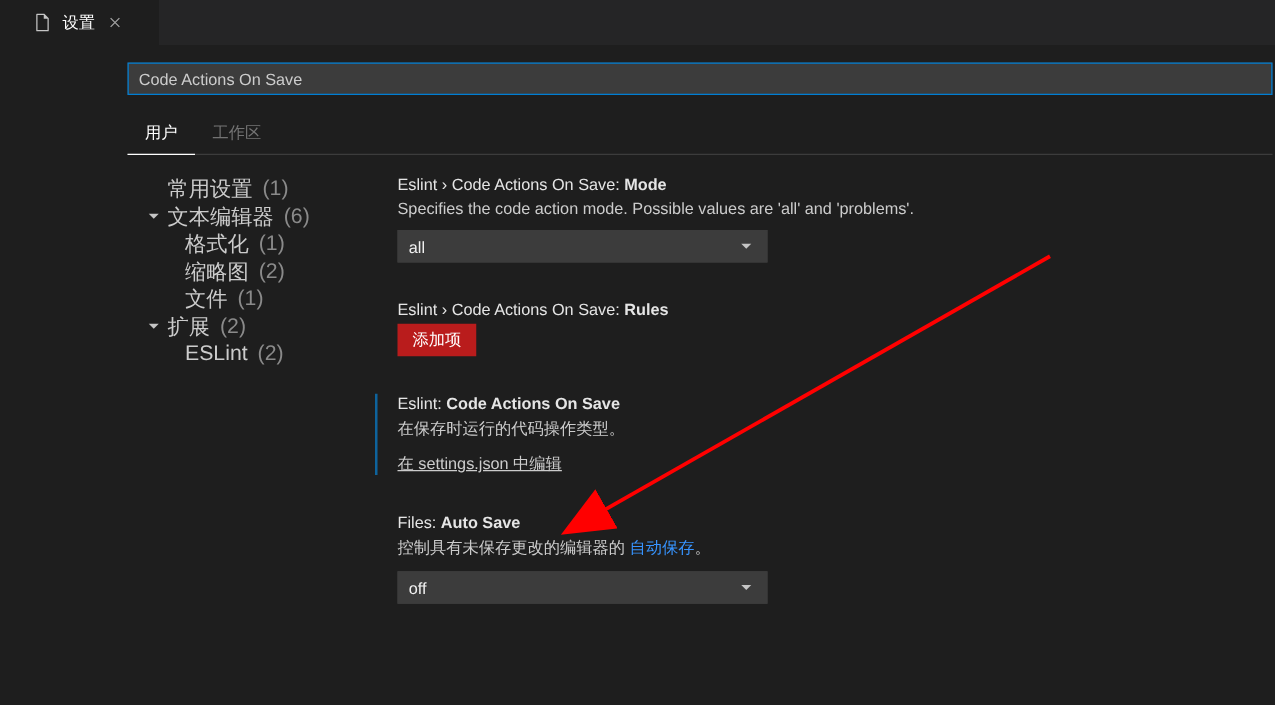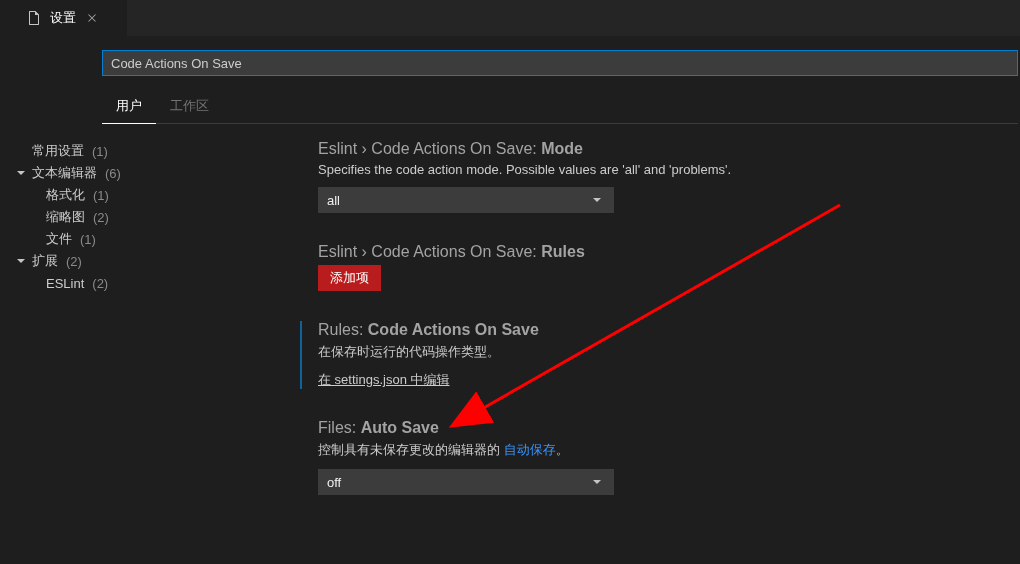--- a/index.html
+++ b/index.html
@@ -54,36 +54,37 @@
     border-bottom: 1px solid #ffffff;
   }
 
   .content {
     display: flex; flex: 1;
     margin: 16px 0 0 0;
     overflow: hidden;
   }
   .sidebar {
     width: 284px;
-    font-size: 13px;
+    padding-left: 102px;
+    font-size: 17px;
   }
   .tree-item {
     height: 22px; display: flex; align-items: center;
     padding-left: 14px; cursor: pointer; gap: 4px;
   }
   .tree-item .count { color: #8a8a8a; margin-left: 4px; }
   .tree-item .twisty { width: 14px; display: inline-flex; justify-content: center; }
   .tree-child { padding-left: 46px; }
 
   .settings {
     flex: 1; overflow: hidden;
     padding-left: 34px;
   }
   .setting-block { margin-bottom: 30px; position: relative; }
-  .setting-title { font-size: 16px; color: #a3a3a3; margin-bottom: 4px; }
+  .setting-title { font-size: 13px; color: #e5e5e5; margin-bottom: 4px; }
   .setting-title .scope { font-weight: 400; }
   .setting-title .name { font-weight: 600; }
   .setting-desc { font-size: 13px; color: #cccccc; margin-bottom: 10px; }
   .select {
     width: 296px; height: 26px;
     background: #3c3c3c; border: 1px solid #3c3c3c;
     color: #f0f0f0; display: flex; align-items: center;
     padding: 0 8px; font-size: 13px; position: relative;
   }
   .select .chevron { position: absolute; right: 8px; top: 4px; }
@@ -191,21 +192,21 @@
       <div class="setting-block">
         <div class="setting-title">
           <span class="scope">Eslint › Code Actions On Save: </span><span class="name">Rules</span>
         </div>
         <button class="btn-primary">添加项</button>
       </div>
 
       <div class="setting-block">
         <div class="mod-bar"></div>
         <div class="setting-title">
-          <span class="scope">Rules: </span><span class="name">Code Actions On Save</span>
+          <span class="scope">Eslint: </span><span class="name">Code Actions On Save</span>
         </div>
         <div class="setting-desc">在保存时运行的代码操作类型。</div>
         <a class="edit-link">在 settings.json 中编辑</a>
       </div>
 
       <div class="setting-block">
         <div class="setting-title">
           <span class="scope">Files: </span><span class="name">Auto Save</span>
         </div>
         <div class="setting-desc">

